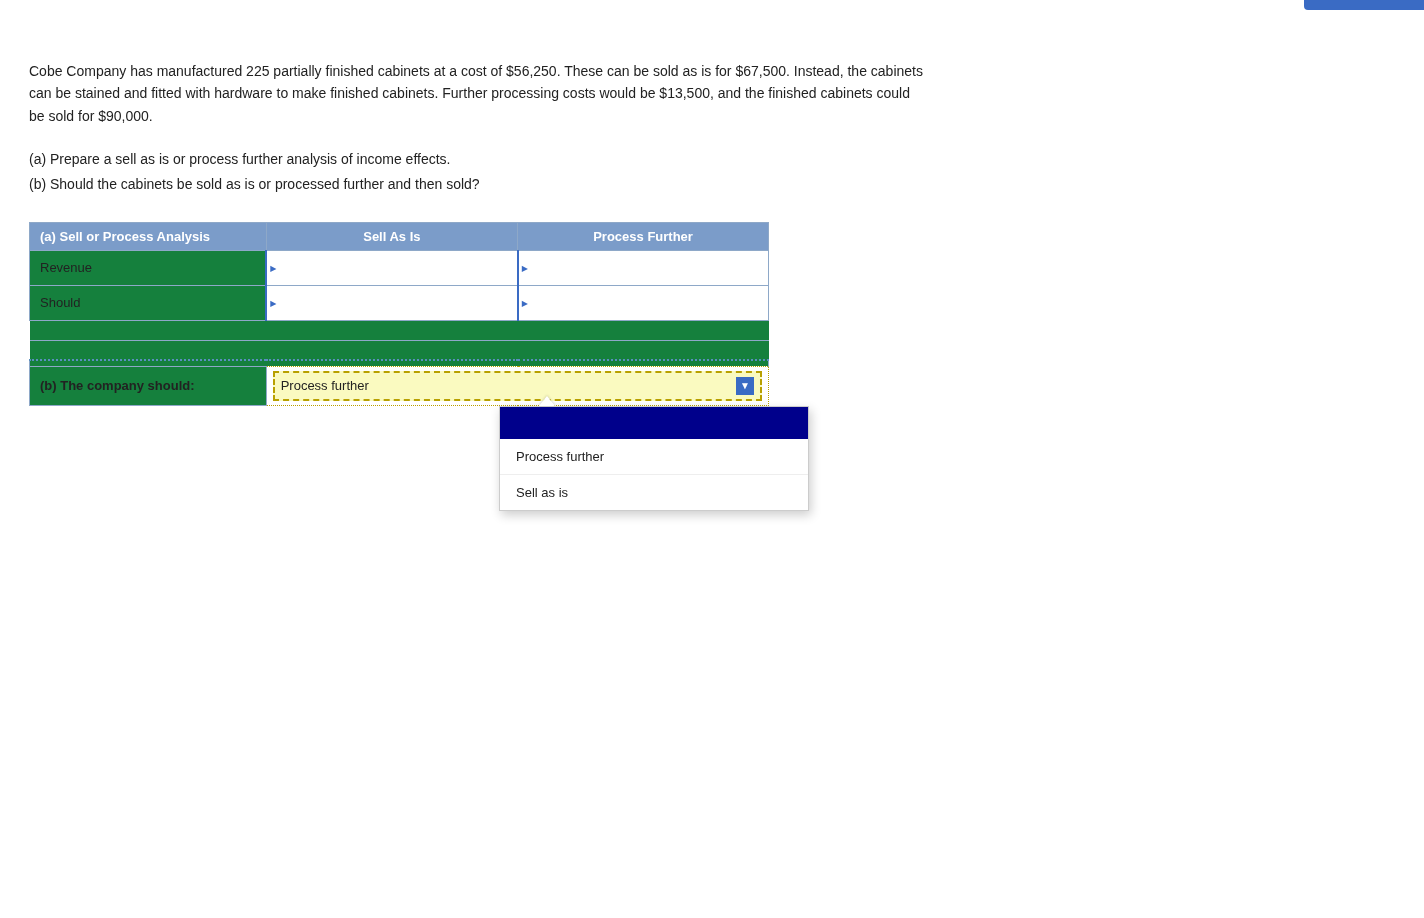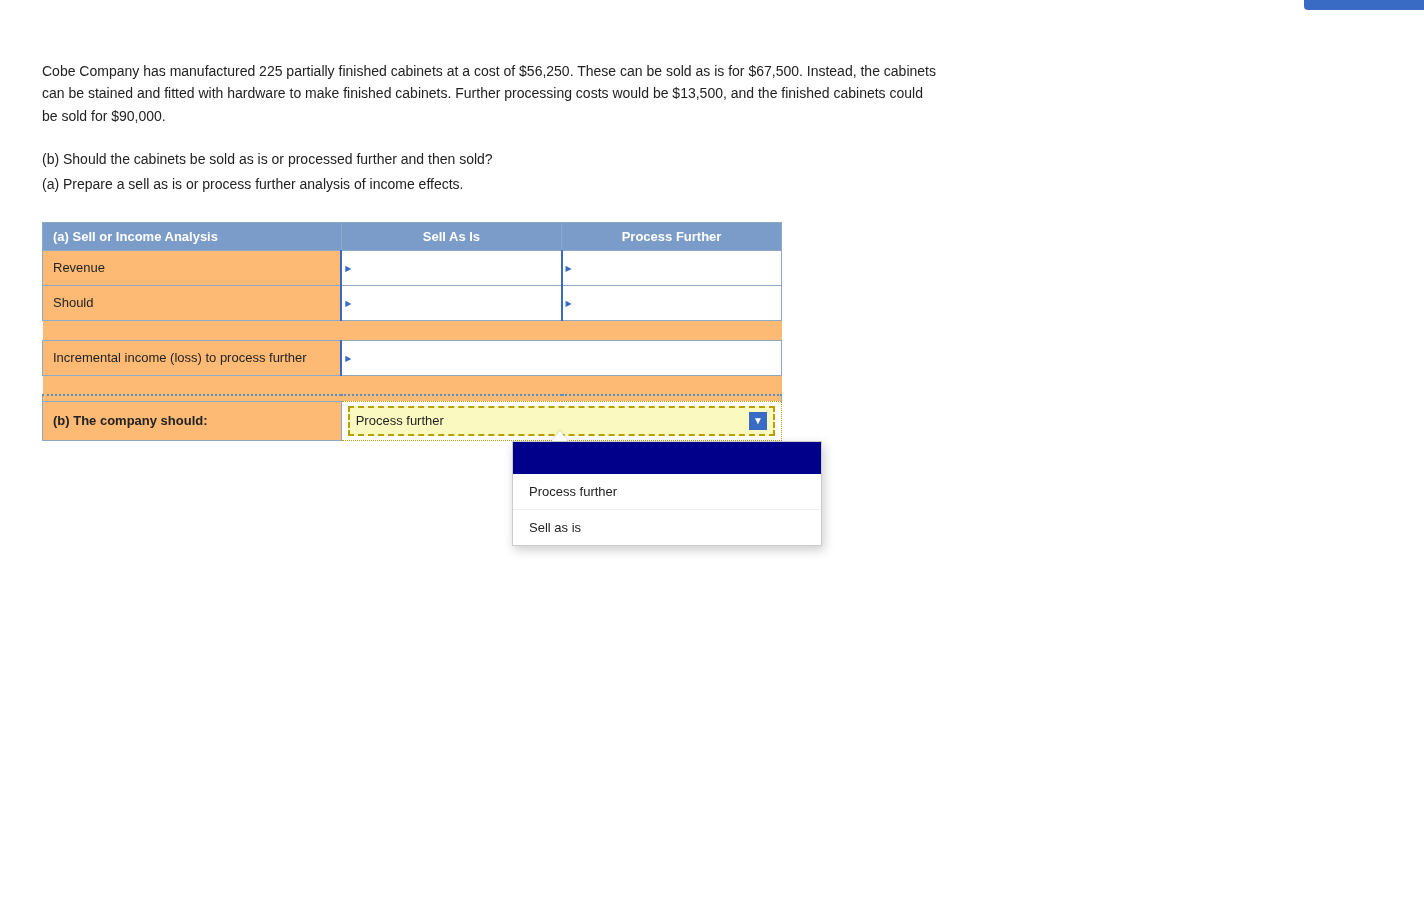--- a/index.html
+++ b/index.html
@@ -13,21 +13,21 @@
       font-family: Arial, sans-serif;
       font-size: 14px;
       color: #222;
     }
 
     .page-container {
       background: #fff;
       max-width: 1424px;
       min-height: 918px;
       margin: 0 auto;
-      padding: 40px 60px 40px 42px;
+      padding: 40px 60px 40px 29px;
       position: relative;
     }
 
     .top-bar {
       position: absolute;
       top: 0;
       right: 0;
       width: 120px;
       height: 10px;
       background: #3a6bc4;
@@ -70,21 +70,21 @@
       font-weight: bold;
       text-align: center;
     }
 
     .analysis-table thead th:first-child {
       background-color: #7b9cc9;
       text-align: left;
     }
 
     .analysis-table tbody td {
-      background-color: #fdba74;
+      background-color: #15803d;
     }
 
     .analysis-table tbody td:not(:first-child) {
       background-color: #fff;
       min-width: 140px;
     }
 
     .row-label {
       font-weight: normal;
     }
@@ -238,29 +238,29 @@
 <body>
 
 <div class="page-container">
   <div class="top-bar"></div>
 
   <div class="intro-text">
     <p>Cobe Company has manufactured 225 partially finished cabinets at a cost of $56,250. These can be sold as is for $67,500. Instead, the cabinets can be stained and fitted with hardware to make finished cabinets. Further processing costs would be $13,500, and the finished cabinets could be sold for $90,000.</p>
   </div>
 
   <div class="questions">
+    <span class="question-line">(a) Prepare a sell as is or process further analysis of income effects.</span>
     <span class="question-line">(b) Should the cabinets be sold as is or processed further and then sold?</span>
-    <span class="question-line">(a) Prepare a sell as is or process further analysis of income effects.</span>
   </div>
 
   <div class="table-container">
     <table class="analysis-table">
       <thead>
         <tr>
-          <th>(a) Sell or Income Analysis</th>
+          <th>(a) Sell or Process Analysis</th>
           <th>Sell As Is</th>
           <th>Process Further</th>
         </tr>
       </thead>
       <tbody>
 
         <tr>
           <td class="row-label">Revenue</td>
           <td class="cell-with-indicator border-left-blue">
             <input type="text" class="input-cell" value="" style="">
@@ -278,26 +278,20 @@
           <td class="cell-with-indicator border-left-blue">
             <input type="text" class="input-cell" value="" style="">
           </td>
         </tr>
 
 
         <tr class="empty-row">
           <td colspan="3"></td>
         </tr>
 
-        <tr class="incremental-row">
-          <td class="row-label">Incremental income (loss) to process further</td>
-          <td colspan="2" class="cell-with-indicator border-left-blue">
-            <input type="text" class="input-cell" value="" style="">
-          </td>
-        </tr>
 
         <tr class="empty-row">
           <td colspan="3"></td>
         </tr>
 
         <tr class="dotted-row">
           <td colspan="3"></td>
         </tr>
 
         <tr class="dropdown-row">

